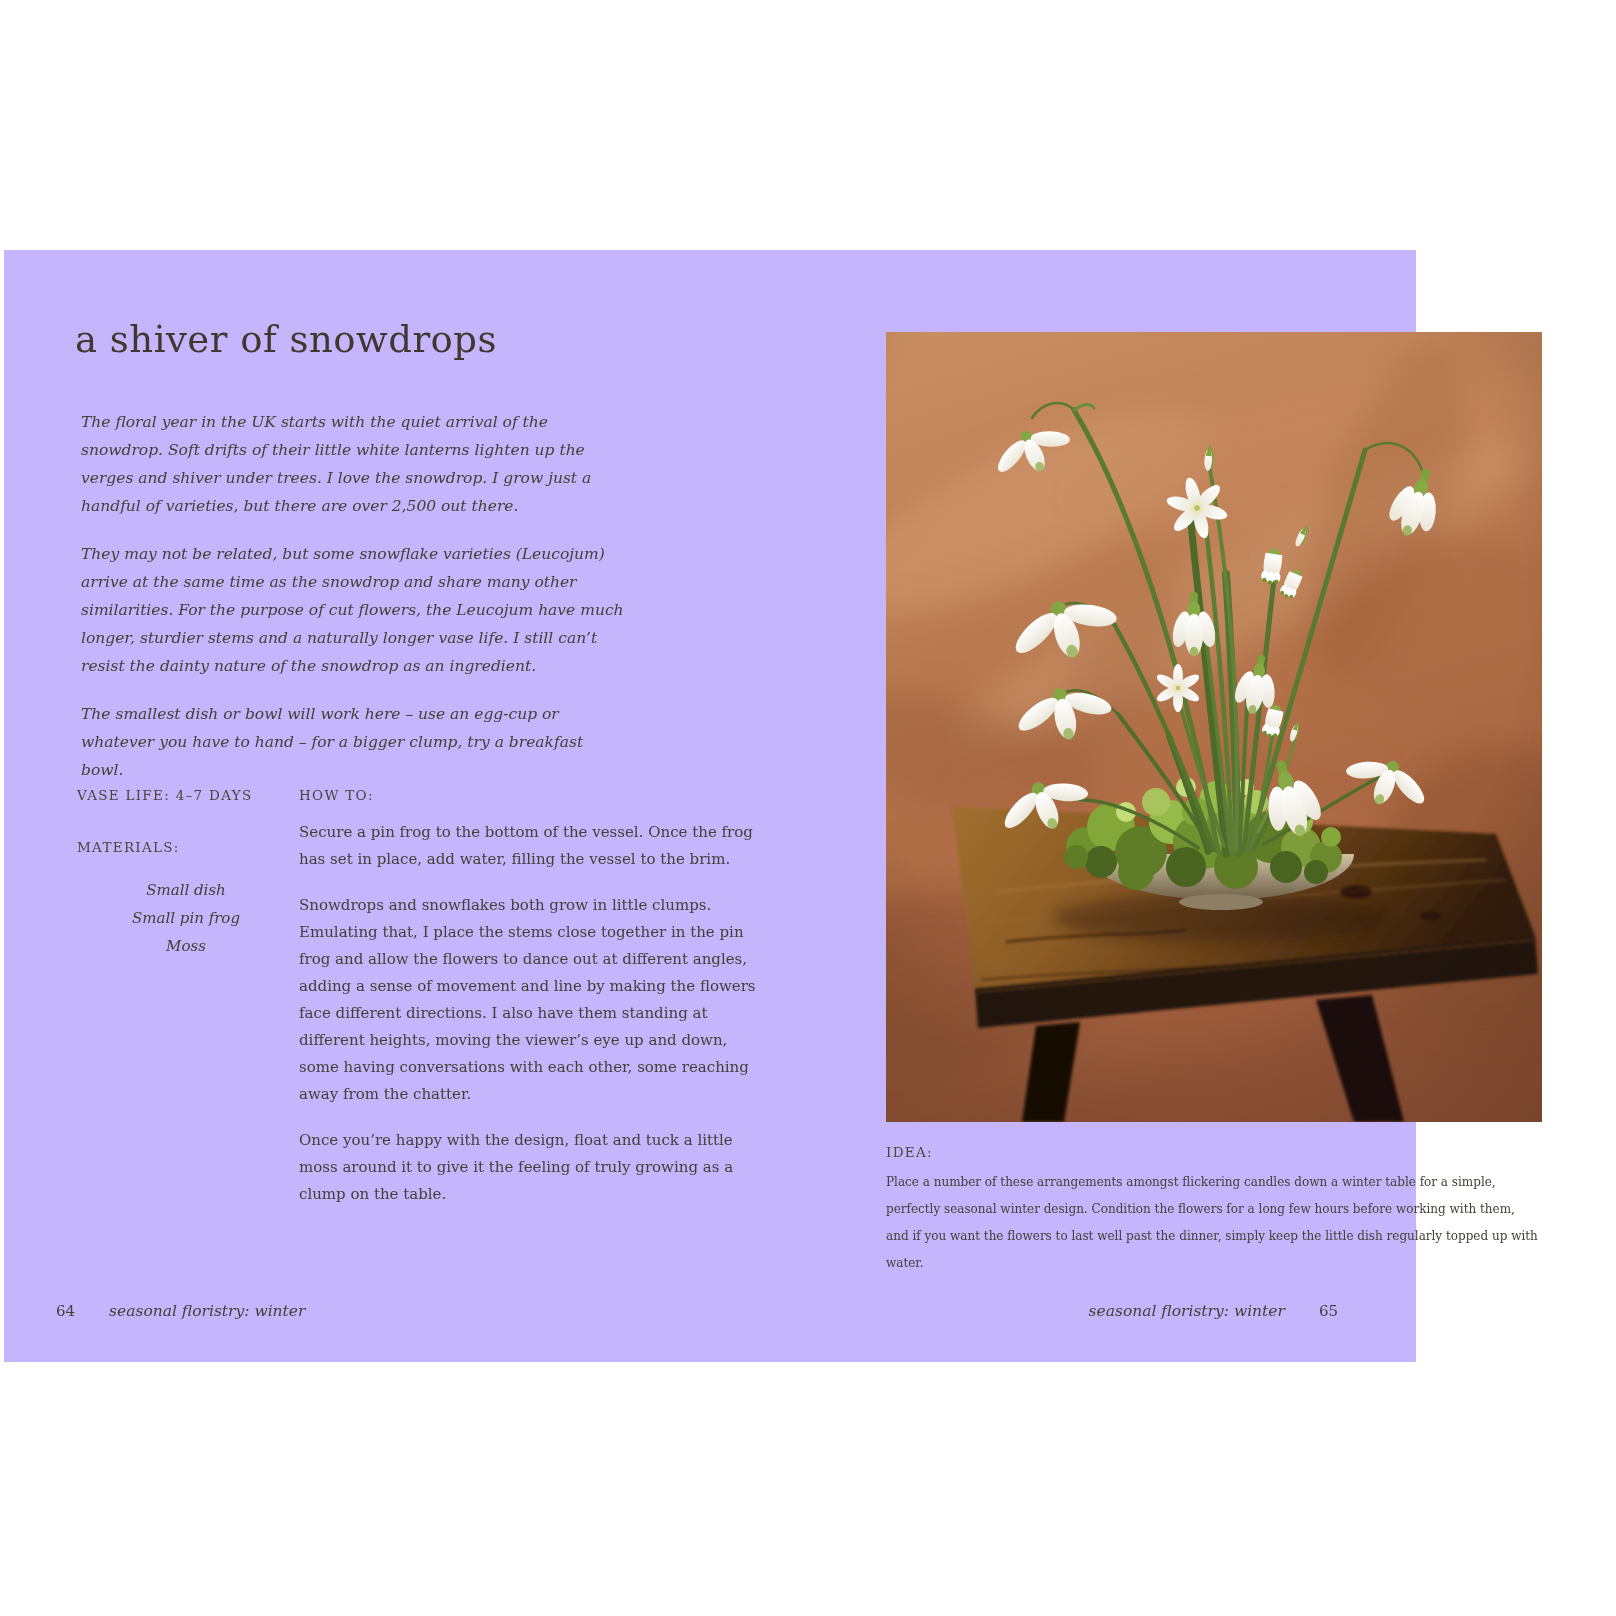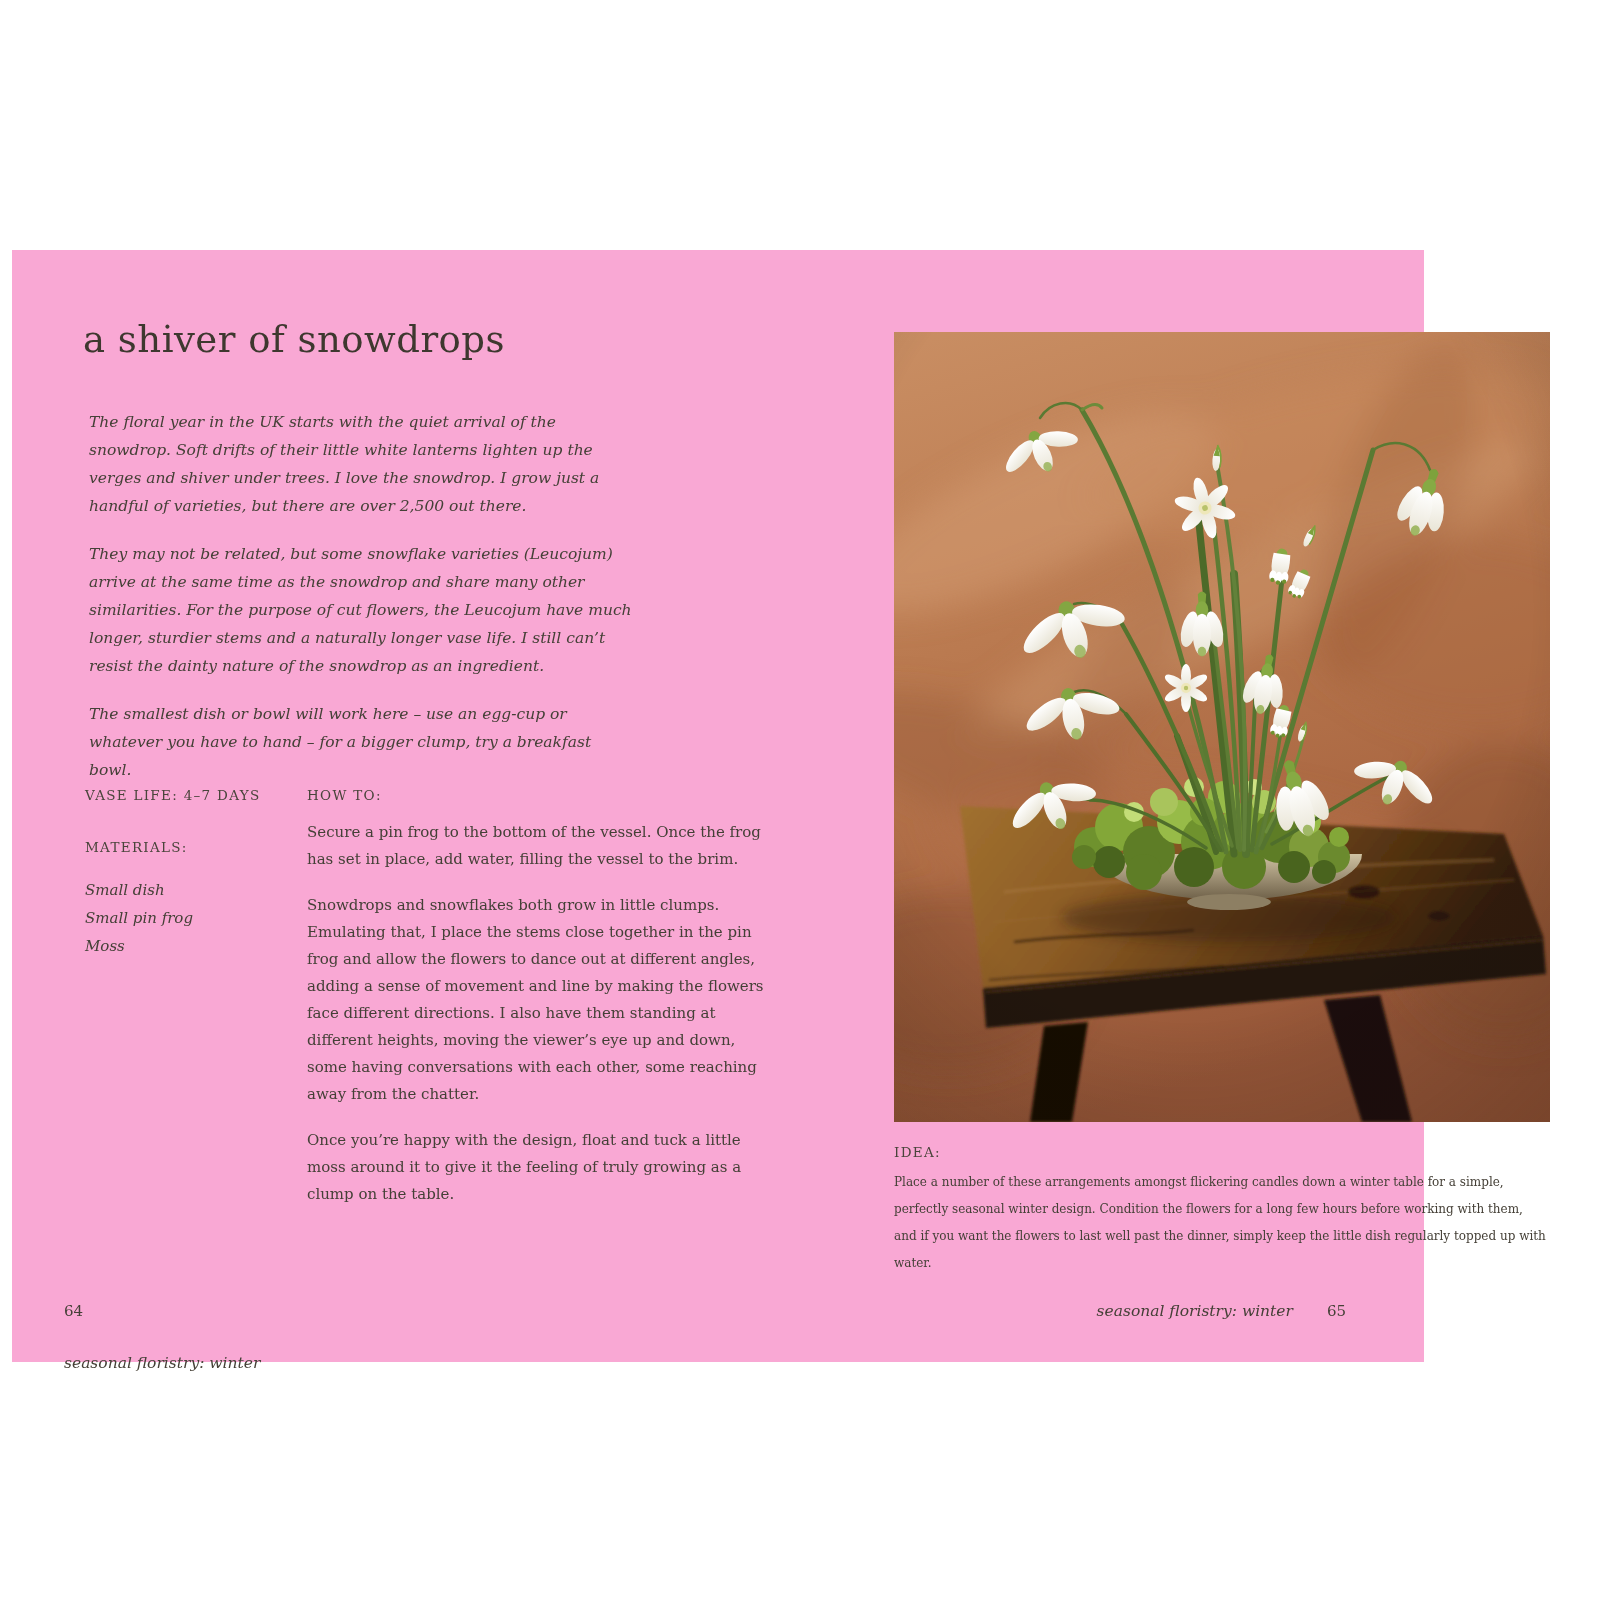--- a/index.html
+++ b/index.html
@@ -1,38 +1,38 @@
 <!DOCTYPE html>
 <html><head>
 <meta charset="utf-8">
 <style>
   html,body{margin:0;padding:0;background:#ffffff;}
   .canvas{position:relative;width:1616px;height:1616px;background:#ffffff;overflow:hidden;
           font-family:"DejaVu Serif","Liberation Serif",serif;color:#454037;}
-  .page{position:absolute;left:12px;top:250px;width:1412px;height:1112px;background:#f9a8d4;}
+  .page{position:absolute;left:4px;top:250px;width:1412px;height:1112px;background:#c4b5fd;}
   .title{position:absolute;left:71px;top:68px;margin:0;font-size:37px;font-weight:400;
          letter-spacing:0.5px;color:#3e382f;}
   .intro{position:absolute;left:73px;top:158px;width:548px;}
   .intro p{margin:0 0 20px 4px;font-style:italic;font-size:15.5px;line-height:28px;}
   .label{font-size:13.5px;letter-spacing:1.3px;color:#4a443b;}
   .vase-col{position:absolute;left:73px;top:537px;width:218px;}
   .materials-label{margin-top:36px;margin-bottom:22px;}
-  .materials{list-style:none;margin:0;padding:0;}
+  .materials{list-style:none;margin:0;padding:0;text-align:center;}
   .materials li{font-style:italic;font-size:15px;line-height:26px;margin:0 0 2px 0;
                 padding-left:30px;text-indent:-30px;}
   .howto-col{position:absolute;left:295px;top:537px;width:470px;}
   .howto-col .label{margin-bottom:16px;}
   .howto-col p{margin:0 0 19px 0;font-size:15px;line-height:27px;}
   .photo{position:absolute;left:882px;top:82px;width:656px;height:790px;}
   .photo svg{display:block;width:656px;height:790px;}
   .idea{position:absolute;left:882px;top:894px;width:652px;}
   .idea .label{margin-bottom:9px;}
   .idea p{margin:0;font-size:12px;line-height:27px;}
   .footer{position:absolute;top:1052px;display:flex;align-items:baseline;gap:34px;font-size:15px;}
-  .footer-left{left:52px;flex-direction:column;}
+  .footer-left{left:52px;}
   .footer-right{right:78px;}
   .running{font-style:italic;font-size:15.5px;}
   .pagenum{font-style:normal;}
 </style>
 </head>
 <body>
 
 <div class="canvas">
   <div class="page">
 

